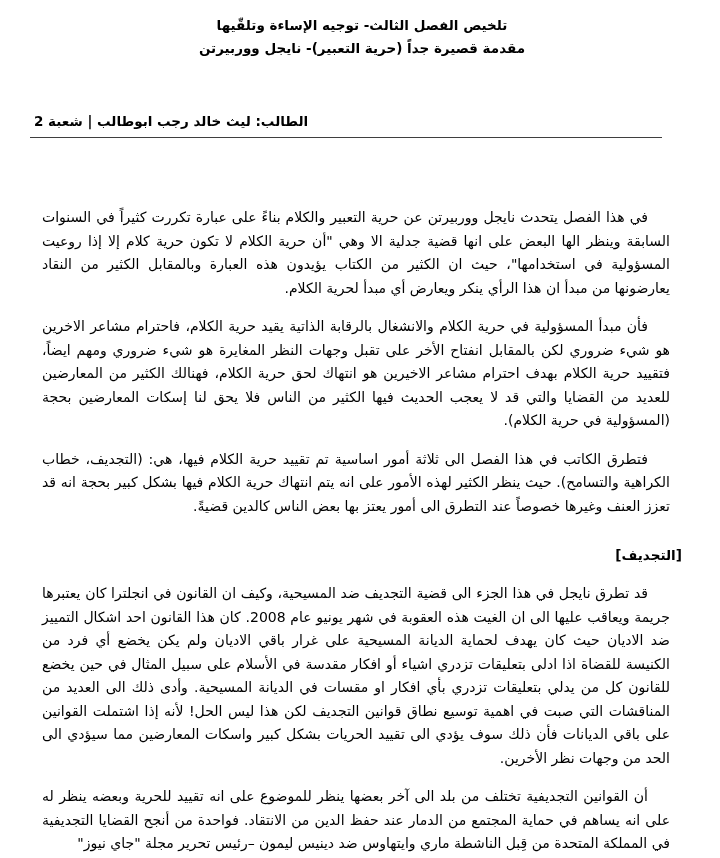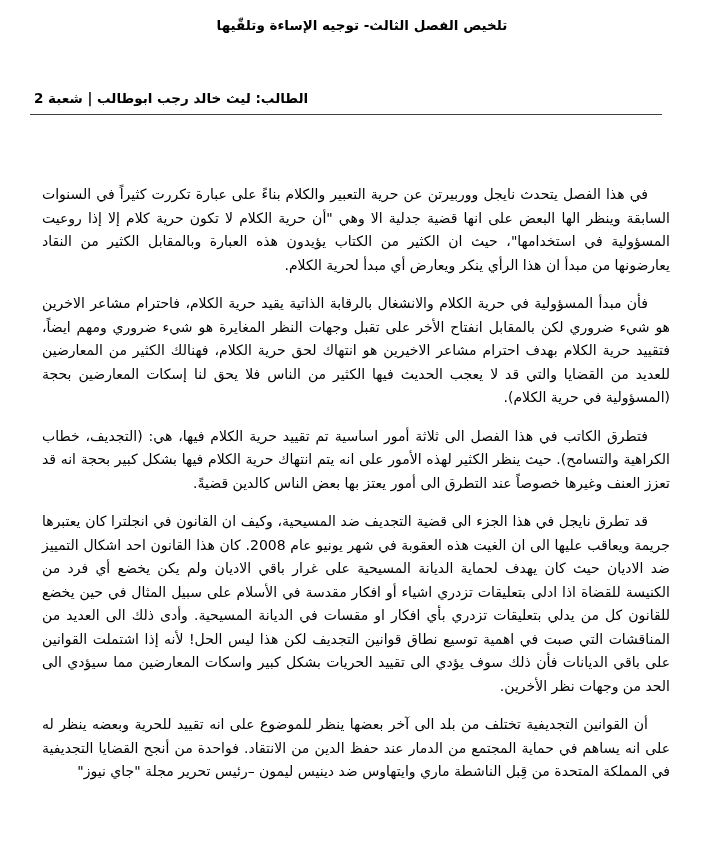--- a/index.html
+++ b/index.html
@@ -80,36 +80,38 @@
     text-align: right;
   }
 </style>
 </head>
 <body>
 
 <div class="page">
 
   <div class="doc-header">
     <div class="header-line header-line-1">تلخيص الفصل الثالث- توجيه الإساءة وتلقّيها</div>
+    <div class="header-line header-line-2">مقدمة قصيرة جداً (حرية التعبير)- نايجل ووربيرتن</div>
   </div>
 
   <div class="student-line-wrap">
     <div class="student-line">الطالب: ليث خالد رجب ابوطالب | شعبة 2</div>
   </div>
 
   <hr class="rule">
 
   <div class="body-block">
 
     <p class="para">في هذا الفصل يتحدث نايجل ووربيرتن عن حرية التعبير والكلام بناءً على عبارة تكررت كثيراً في السنوات السابقة وينظر الها البعض على انها قضية جدلية الا وهي "أن حرية الكلام لا تكون حرية كلام إلا إذا روعيت المسؤولية في استخدامها"، حيث ان الكثير من الكتاب يؤيدون هذه العبارة وبالمقابل الكثير من النقاد يعارضونها من مبدأ ان هذا الرأي ينكر ويعارض أي مبدأ لحرية الكلام.</p>
 
     <p class="para">فأن مبدأ المسؤولية في حرية الكلام والانشغال بالرقابة الذاتية يقيد حرية الكلام، فاحترام مشاعر الاخرين هو شيء ضروري لكن بالمقابل انفتاح الأخر على تقبل وجهات النظر المغايرة هو شيء ضروري ومهم ايضاً، فتقييد حرية الكلام بهدف احترام مشاعر الاخيرين هو انتهاك لحق حرية الكلام، فهنالك الكثير من المعارضين للعديد من القضايا والتي قد لا يعجب الحديث فيها الكثير من الناس فلا يحق لنا إسكات المعارضين بحجة (المسؤولية في حرية الكلام).</p>
 
     <p class="para">فتطرق الكاتب في هذا الفصل الى ثلاثة أمور اساسية تم تقييد حرية الكلام فيها، هي: (التجديف، خطاب الكراهية والتسامح). حيث ينظر الكثير لهذه الأمور على انه يتم انتهاك حرية الكلام فيها بشكل كبير بحجة انه قد تعزز العنف وغيرها خصوصاً عند التطرق الى أمور يعتز بها بعض الناس كالدين قضيةً.</p>
 
+    <h2 class="section-heading">[التجديف]</h2>
 
     <p class="para">قد تطرق نايجل في هذا الجزء الى قضية التجديف ضد المسيحية، وكيف ان القانون في انجلترا كان يعتبرها جريمة ويعاقب عليها الى ان الغيت هذه العقوبة في شهر يونيو عام 2008. كان هذا القانون احد اشكال التمييز ضد الاديان حيث كان يهدف لحماية الديانة المسيحية على غرار باقي الاديان ولم يكن يخضع أي فرد من الكنيسة للقضاة اذا ادلى بتعليقات تزدري اشياء أو افكار مقدسة في الأسلام على سبيل المثال في حين يخضع للقانون كل من يدلي بتعليقات تزدري بأي افكار او مقسات في الديانة المسيحية. وأدى ذلك الى العديد من المناقشات التي صبت في اهمية توسيع نطاق قوانين التجديف لكن هذا ليس الحل! لأنه إذا اشتملت القوانين على باقي الديانات فأن ذلك سوف يؤدي الى تقييد الحريات بشكل كبير واسكات المعارضين مما سيؤدي الى الحد من وجهات نظر الأخرين.</p>
 
     <p class="para">أن القوانين التجديفية تختلف من بلد الى آخر بعضها ينظر للموضوع على انه تقييد للحرية وبعضه ينظر له على انه يساهم في حماية المجتمع من الدمار عند حفظ الدين من الانتقاد. فواحدة من أنجح القضايا التجديفية في المملكة المتحدة من قِبل الناشطة ماري وايتهاوس ضد دينيس ليمون –رئيس تحرير مجلة "جاي نيوز"</p>
 
   </div>
 
 </div>
 
 </body></html>

